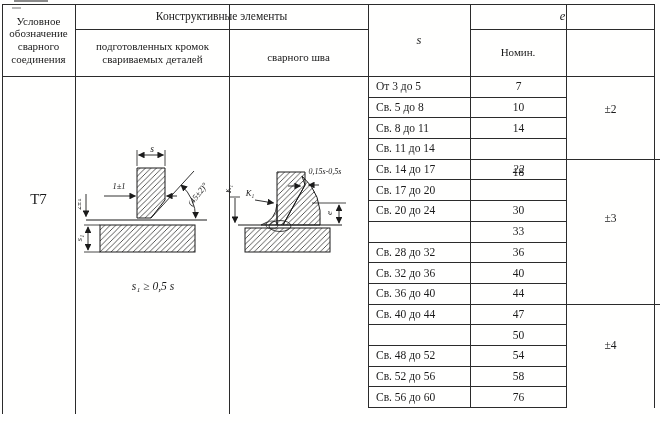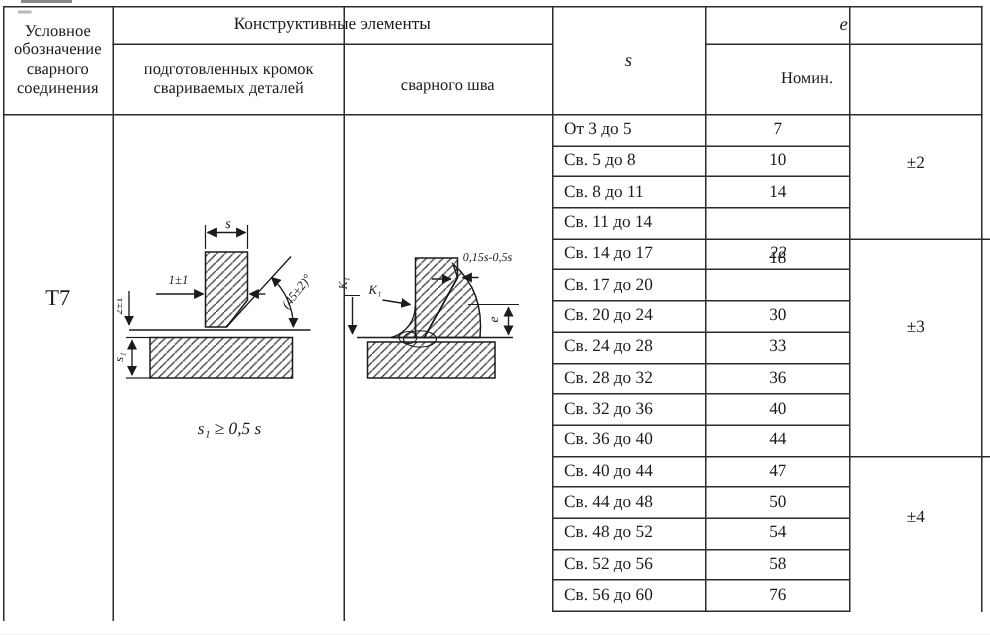--- a/index.html
+++ b/index.html
@@ -39,21 +39,21 @@
       </marker>
     </defs>
   </svg>
 
   <div class="cell hdr-small" style="left:3px;top:4px;width:71px;height:72px;">Условное обозначение сварного соединения</div>
   <div class="cell hdr" style="left:76px;top:4px;width:291px;height:25px;">Конструктивные элементы</div>
   <div class="cell hdr-small" style="left:80px;top:29px;width:145px;height:47px;">подготовленных кромок свариваемых деталей</div>
   <div class="cell hdr-small" style="left:230px;top:34px;width:137px;height:47px;">сварного шва</div>
   <div class="cell ital" style="left:369px;top:4px;width:100px;height:72px;">s</div>
   <div class="cell ital" style="left:471px;top:4px;width:183px;height:25px;">e</div>
-  <div class="cell hdr-small" style="left:491px;top:29px;width:94px;height:47px;text-align:center;">Номин.</div>
+  <div class="cell hdr-small" style="left:471px;top:29px;width:94px;height:47px;text-align:center;">Номин.</div>
 
   <div class="designation" style="left:3px;top:191px;width:71px;">Т7</div>
   <div class="formula" style="left:78px;top:280px;width:150px;">s₁ ≥ 0,5 s</div>
 
   <svg style="position:absolute;left:78px;top:142px;" width="150" height="140" viewBox="0 0 150 140">
 
     <rect x="22" y="83" width="95" height="27" fill="url(#hatch)" stroke="#1b1b1b" stroke-width="1"></rect>
 
     <line x1="8" y1="78" x2="129" y2="78" stroke="#1b1b1b" stroke-width="1"></line>
 
@@ -136,36 +136,34 @@
     <div class="nomv" style="left: 471px; top: 122px; width: 95px; height: 20.6875px; margin-top: 40px;">18</div>
     <div class="line" style="left: 368px; top: 138px; width: 198px; height: 1px;"></div>
     <div class="srange" style="left: 369px; top: 158.75px; width: 101px; height: 20.6875px;">Св. 14 до 17</div>
     <div class="nomv" style="left: 471px; top: 158.75px; width: 95px; height: 20.6875px; font-style: italic;">22</div>
     <div class="line" style="left: 368px; top: 159px; width: 198px; height: 1px;"></div>
     <div class="srange" style="left: 369px; top: 179.438px; width: 101px; height: 20.6875px;">Св. 17 до 20</div>
     <div class="line" style="left: 368px; top: 179px; width: 198px; height: 1px;"></div>
     <div class="srange" style="left: 369px; top: 200.125px; width: 101px; height: 20.6875px;">Св. 20 до 24</div>
     <div class="nomv" style="left: 471px; top: 200.125px; width: 95px; height: 20.6875px;">30</div>
     <div class="line" style="left: 368px; top: 200px; width: 198px; height: 1px;"></div>
-    <div class="srange" style="left: 369px; top: 220.812px; width: 101px; height: 20.6875px;">Св. 24 до 28</div>
     <div class="nomv" style="left: 471px; top: 220.812px; width: 95px; height: 20.6875px;">33</div>
     <div class="line" style="left: 368px; top: 221px; width: 198px; height: 1px;"></div>
     <div class="srange" style="left: 369px; top: 241.5px; width: 101px; height: 20.6875px;">Св. 28 до 32</div>
     <div class="nomv" style="left: 471px; top: 241.5px; width: 95px; height: 20.6875px;">36</div>
     <div class="line" style="left: 368px; top: 242px; width: 198px; height: 1px;"></div>
     <div class="srange" style="left: 369px; top: 262.188px; width: 101px; height: 20.6875px;">Св. 32 до 36</div>
     <div class="nomv" style="left: 471px; top: 262.188px; width: 95px; height: 20.6875px;">40</div>
     <div class="line" style="left: 368px; top: 262px; width: 198px; height: 1px;"></div>
     <div class="srange" style="left: 369px; top: 282.875px; width: 101px; height: 20.6875px;">Св. 36 до 40</div>
     <div class="nomv" style="left: 471px; top: 282.875px; width: 95px; height: 20.6875px;">44</div>
     <div class="line" style="left: 368px; top: 283px; width: 198px; height: 1px;"></div>
     <div class="srange" style="left: 369px; top: 303.562px; width: 101px; height: 20.6875px;">Св. 40 до 44</div>
     <div class="nomv" style="left: 471px; top: 303.562px; width: 95px; height: 20.6875px;">47</div>
     <div class="line" style="left: 368px; top: 304px; width: 198px; height: 1px;"></div>
-    <div class="srange" style="left: 369px; top: 324.25px; width: 101px; height: 20.6875px;">Св. 44 до 48</div>
     <div class="nomv" style="left: 471px; top: 324.25px; width: 95px; height: 20.6875px;">50</div>
     <div class="line" style="left: 368px; top: 324px; width: 198px; height: 1px;"></div>
     <div class="srange" style="left: 369px; top: 344.938px; width: 101px; height: 20.6875px;">Св. 48 до 52</div>
     <div class="nomv" style="left: 471px; top: 344.938px; width: 95px; height: 20.6875px;">54</div>
     <div class="line" style="left: 368px; top: 345px; width: 198px; height: 1px;"></div>
     <div class="srange" style="left: 369px; top: 365.625px; width: 101px; height: 20.6875px;">Св. 52 до 56</div>
     <div class="nomv" style="left: 471px; top: 365.625px; width: 95px; height: 20.6875px;">58</div>
     <div class="line" style="left: 368px; top: 366px; width: 198px; height: 1px;"></div>
     <div class="srange" style="left: 369px; top: 386.312px; width: 101px; height: 20.6875px;">Св. 56 до 60</div>
     <div class="nomv" style="left: 471px; top: 386.312px; width: 95px; height: 20.6875px;">76</div>

